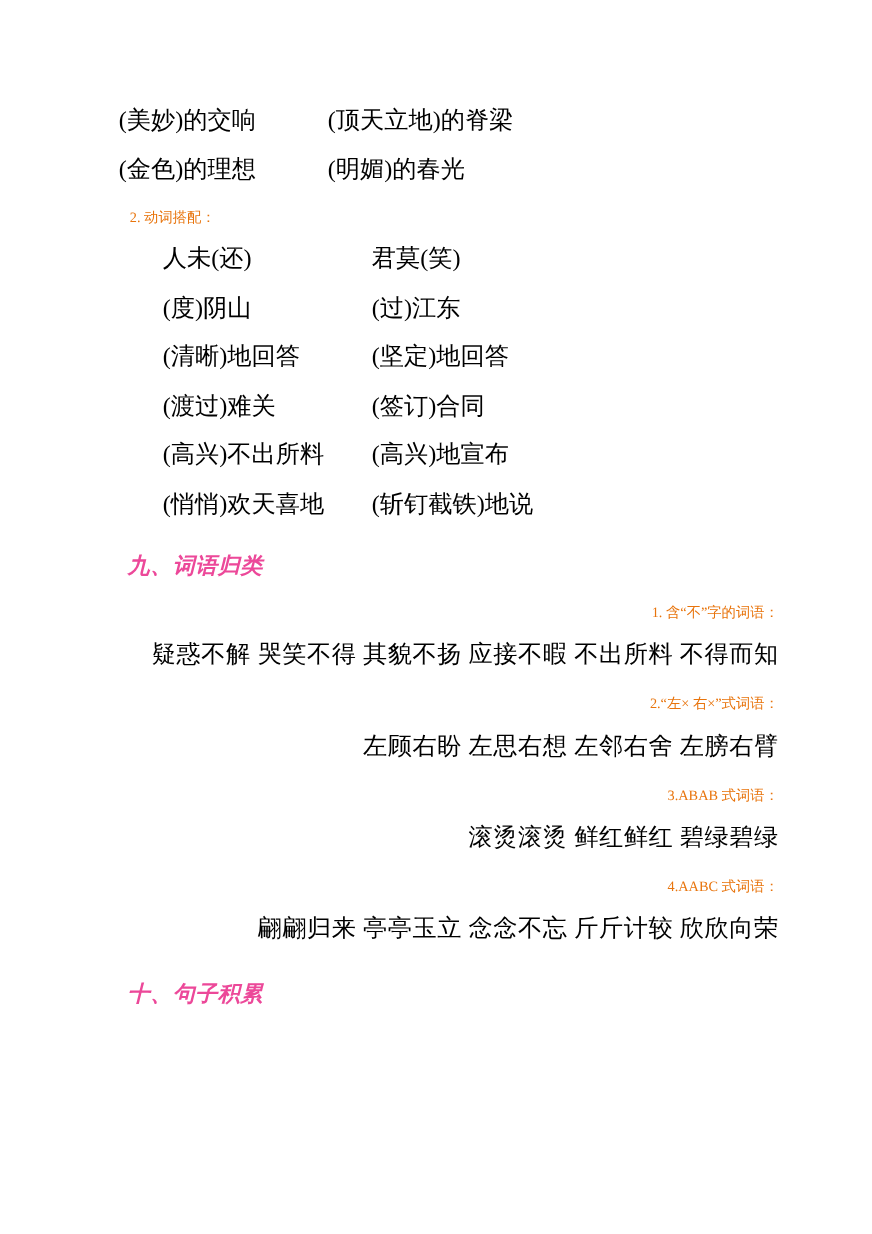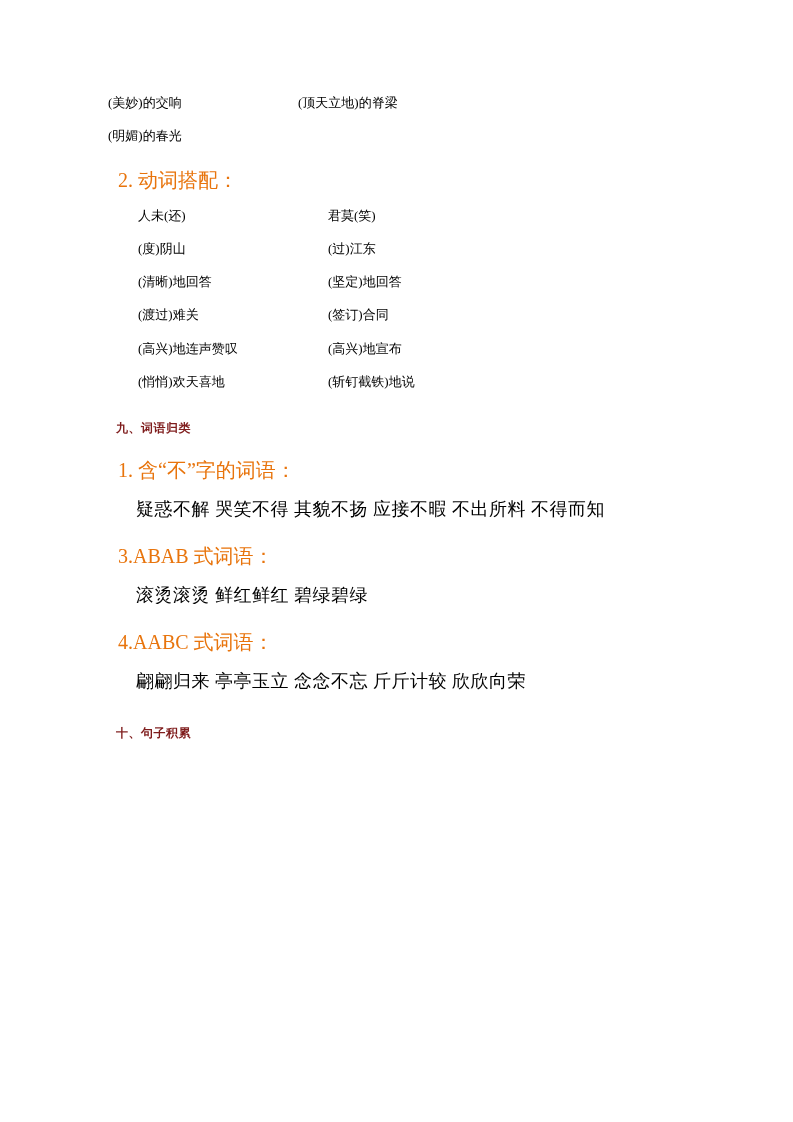--- a/index.html
+++ b/index.html
@@ -28,77 +28,80 @@
     position: absolute;
     left: 108px;
     top: 95px;
     width: 600px;
   }
 
   
   .pair-row {
     display: flex;
     margin-bottom: 17px;
-    font-size: 13px;
+    font-size: 22px;
     line-height: 1.25;
   }
   .pair-row .col-a {
     width: 190px;
     flex: 0 0 190px;
   }
   .pair-row .col-b {
     flex: 1 1 auto;
   }
 
   .sub-head {
     color: #e8740c;
-    font-size: 20px;
+    font-size: 13px;
     margin: 22px 0 14px 10px;
     font-family: "Liberation Serif", "DejaVu Serif", serif;
   }
   .sub-head.tight {
     margin-top: 20px;
     margin-bottom: 12px;
   }
 
   .group-block {
-    margin-left: 30px;
+    margin-left: 40px;
   }
 
   .section-head {
-    color: #7f1d1d;
+    color: #ec4899;
     font-weight: bold;
-    font-size: 12px;
+    font-size: 20px;
     margin: 30px 0 20px 8px;
     letter-spacing: 0.5px;
+    font-style: italic;
   }
 
   .word-line {
-    font-size: 18px;
+    font-size: 22px;
     margin: 0 0 6px 28px;
     line-height: 1.5;
     letter-spacing: 0.5px;
   }
 
   .blk {
     margin-bottom: 4px;
+    text-align: right;
   }
 </style>
 </head>
 <body>
 
 <div class="page">
   <div class="content">
 
     <div>
       <div class="pair-row">
         <div class="col-a">(美妙)的交响</div>
         <div class="col-b">(顶天立地)的脊梁</div>
       </div>
       <div class="pair-row">
+        <div class="col-a">(金色)的理想</div>
         <div class="col-b">(明媚)的春光</div>
       </div>
     </div>
 
     <div class="sub-head">2. 动词搭配：</div>
 
     <div class="group-block">
       <div class="pair-row">
         <div class="col-a">人未(还)</div>
         <div class="col-b">君莫(笑)</div>
@@ -109,36 +112,40 @@
       </div>
       <div class="pair-row">
         <div class="col-a">(清晰)地回答</div>
         <div class="col-b">(坚定)地回答</div>
       </div>
       <div class="pair-row">
         <div class="col-a">(渡过)难关</div>
         <div class="col-b">(签订)合同</div>
       </div>
       <div class="pair-row">
-        <div class="col-a">(高兴)地连声赞叹</div>
+        <div class="col-a">(高兴)不出所料</div>
         <div class="col-b">(高兴)地宣布</div>
       </div>
       <div class="pair-row">
         <div class="col-a">(悄悄)欢天喜地</div>
         <div class="col-b">(斩钉截铁)地说</div>
       </div>
     </div>
 
     <div class="section-head">九、词语归类</div>
 
     <div class="blk">
       <div class="sub-head tight">1. 含“不”字的词语：</div>
       <div class="word-line">疑惑不解 哭笑不得 其貌不扬 应接不暇 不出所料 不得而知</div>
     </div>
 
+    <div class="blk">
+      <div class="sub-head tight">2.“左× 右×”式词语：</div>
+      <div class="word-line">左顾右盼 左思右想 左邻右舍 左膀右臂</div>
+    </div>
 
     <div class="blk">
       <div class="sub-head tight">3.ABAB 式词语：</div>
       <div class="word-line">滚烫滚烫 鲜红鲜红 碧绿碧绿</div>
     </div>
 
     <div class="blk">
       <div class="sub-head tight">4.AABC 式词语：</div>
       <div class="word-line">翩翩归来 亭亭玉立 念念不忘 斤斤计较 欣欣向荣</div>
     </div>

